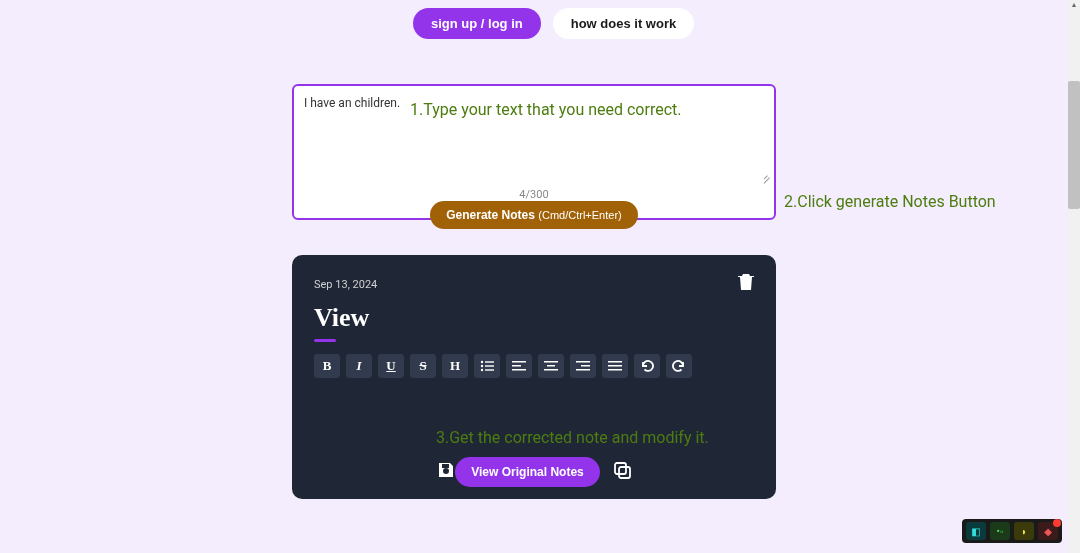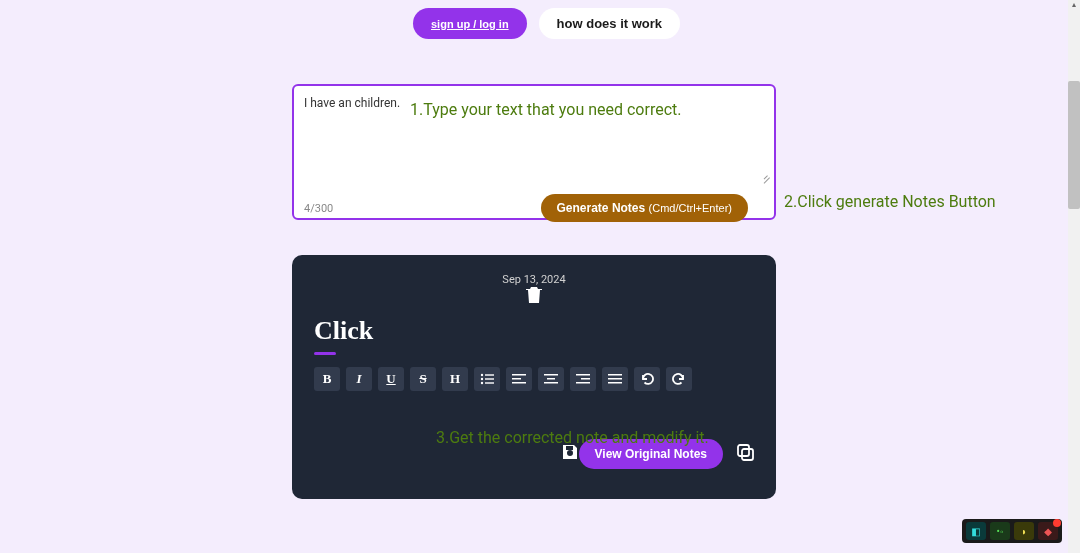--- a/index.html
+++ b/index.html
@@ -44,61 +44,61 @@
     left: 413px;
     display: flex;
     gap: 12px;
   }
   .btn-signup {
     background: #9333ea;
     color: #fff;
     border: none;
     border-radius: 18px;
     padding: 8px 18px;
-    font-size: 11px;
+    font-size: 13px;
     font-weight: 600;
     cursor: pointer;
-    text-decoration: underline;
   }
   .btn-how {
     background: #fff;
     color: #1a1a1a;
     border: none;
     border-radius: 18px;
     padding: 8px 18px;
     font-size: 13px;
     font-weight: 700;
     cursor: pointer;
   }
   .input-card {
     position: absolute;
     top: 84px;
     left: 292px;
     width: 484px;
     height: 136px;
     background: #fff;
     border: 2px solid #9333ea;
     border-radius: 6px;
-    padding: 10px 26px 6px 10px;
+    padding: 10px 10px 6px 10px;
   }
   .input-textarea {
     width: 100%;
     height: 88px;
     border: none;
     outline: none;
     resize: none;
     font-size: 12px;
     font-family: inherit;
     color: #333;
   }
   .input-footer {
     display: flex;
     justify-content: space-between;
     align-items: center;
-    margin-top: 6px;
+    margin-top: 0;
+    flex-direction: column;
   }
   .char-count {
     font-size: 11px;
     color: #888;
   }
   .btn-generate {
     background: #a16207;
     color: #fff;
     border: none;
     border-radius: 16px;
@@ -125,21 +125,20 @@
     height: 244px;
     background: #1f2736;
     border-radius: 10px;
     padding: 18px 22px;
     color: #fff;
   }
   .note-header {
     display: flex;
     justify-content: space-between;
     align-items: center;
-    flex-direction: column;
   }
   .note-date {
     font-size: 11px;
     color: #d0d0d0;
   }
   .trash-icon {
     cursor: pointer;
   }
   .note-title {
     font-family: Georgia, serif;
@@ -174,26 +173,26 @@
     font-size: 13px;
     font-weight: 700;
   }
   .note-body {
     font-size: 12px;
     margin-top: 32px;
     color: #eee;
   }
   .note-footer {
     position: absolute;
-    bottom: 30px;
+    bottom: 12px;
     left: 22px;
     right: 22px;
     display: flex;
     align-items: center;
-    justify-content: flex-end;
+    justify-content: center;
   }
   .note-footer-right {
     display: flex;
     align-items: center;
     gap: 14px;
   }
   .btn-view-original {
     background: #9333ea;
     color: #fff;
     border: none;
@@ -277,21 +276,21 @@
 
 <div class="note-card">
   <div class="note-header">
     <span class="note-date">Sep 13, 2024</span>
     <span class="trash-icon">
       <svg width="16" height="18" viewBox="0 0 16 18" fill="#fff">
           <path d="M2 4h12l-1 13H3L2 4zm3-3h6l1 2H4l1-2zM0 3h16v1H0z"></path>
         </svg>
     </span>
   </div>
-  <div class="note-title">Click</div>
+  <div class="note-title">View</div>
   <div class="title-underline"></div>
   <div class="toolbar">
     <button class="tool-btn">B</button>
     <button class="tool-btn" style="font-style:italic;">I</button>
     <button class="tool-btn" style="text-decoration:underline;">U</button>
     <button class="tool-btn" style="text-decoration:line-through;">S</button>
     <button class="tool-btn">H</button>
     <button class="tool-btn">
       <svg width="14" height="12" viewBox="0 0 14 12" fill="#fff">
           <circle cx="2" cy="2" r="1.2"></circle>

